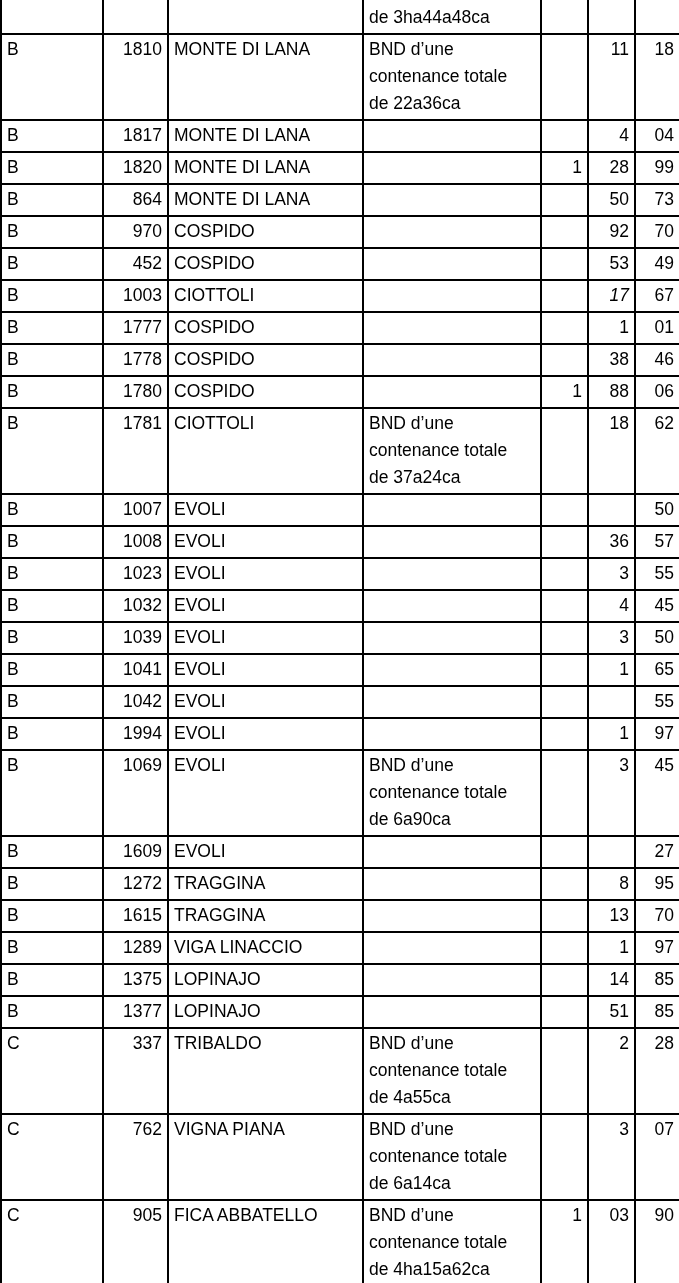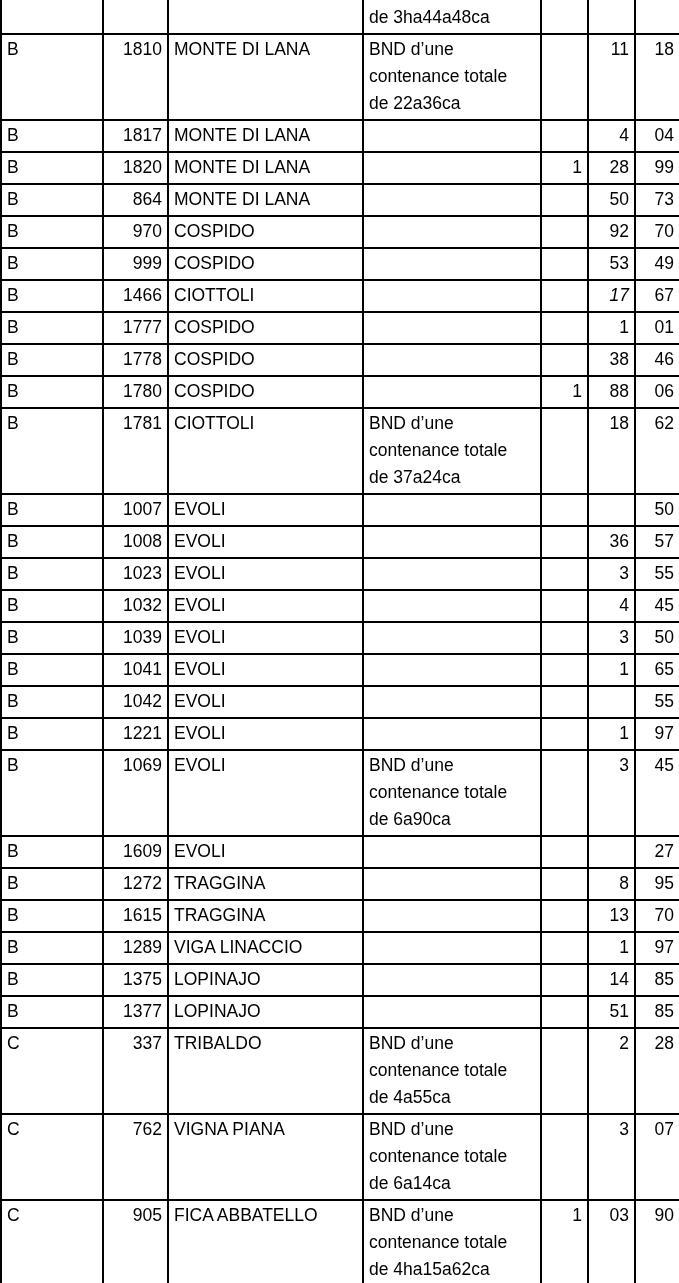--- a/index.html
+++ b/index.html
@@ -126,30 +126,30 @@
             <td class="section" style="height: 29px;">B</td>
             <td class="parcel" style="height: 29px;">970</td>
             <td class="place" style="height: 29px;">COSPIDO</td>
             <td class="note" style="height: 29px;"></td>
             <td class="num" style="height: 29px;"></td>
             <td class="num" style="height: 29px;">92</td>
             <td class="num" style="height: 29px;">70</td>
           </tr>
           <tr>
             <td class="section" style="height: 29px;">B</td>
-            <td class="parcel" style="height: 29px;">999</td>
+            <td class="parcel" style="height: 29px;">452</td>
             <td class="place" style="height: 29px;">COSPIDO</td>
             <td class="note" style="height: 29px;"></td>
             <td class="num" style="height: 29px;"></td>
             <td class="num" style="height: 29px;">53</td>
             <td class="num" style="height: 29px;">49</td>
           </tr>
           <tr>
             <td class="section" style="height: 29px;">B</td>
-            <td class="parcel" style="height: 29px;">1466</td>
+            <td class="parcel" style="height: 29px;">1003</td>
             <td class="place" style="height: 29px;">CIOTTOLI</td>
             <td class="note" style="height: 29px;"></td>
             <td class="num" style="height: 29px;"></td>
             <td class="num" style="height: 29px; font-style: italic;">17</td>
             <td class="num" style="height: 29px;">67</td>
           </tr>
           <tr>
             <td class="section" style="height: 29px;">B</td>
             <td class="parcel" style="height: 29px;">1777</td>
             <td class="place" style="height: 29px;">COSPIDO</td>
@@ -245,21 +245,21 @@
             <td class="section" style="height: 29px;">B</td>
             <td class="parcel" style="height: 29px;">1042</td>
             <td class="place" style="height: 29px;">EVOLI</td>
             <td class="note" style="height: 29px;"></td>
             <td class="num" style="height: 29px;"></td>
             <td class="num" style="height: 29px;"></td>
             <td class="num" style="height: 29px;">55</td>
           </tr>
           <tr>
             <td class="section" style="height: 29px;">B</td>
-            <td class="parcel" style="height: 29px;">1221</td>
+            <td class="parcel" style="height: 29px;">1994</td>
             <td class="place" style="height: 29px;">EVOLI</td>
             <td class="note" style="height: 29px;"></td>
             <td class="num" style="height: 29px;"></td>
             <td class="num" style="height: 29px;">1</td>
             <td class="num" style="height: 29px;">97</td>
           </tr>
           <tr>
             <td class="section" style="height: 83px;">B</td>
             <td class="parcel" style="height: 83px;">1069</td>
             <td class="place" style="height: 83px;">EVOLI</td>

